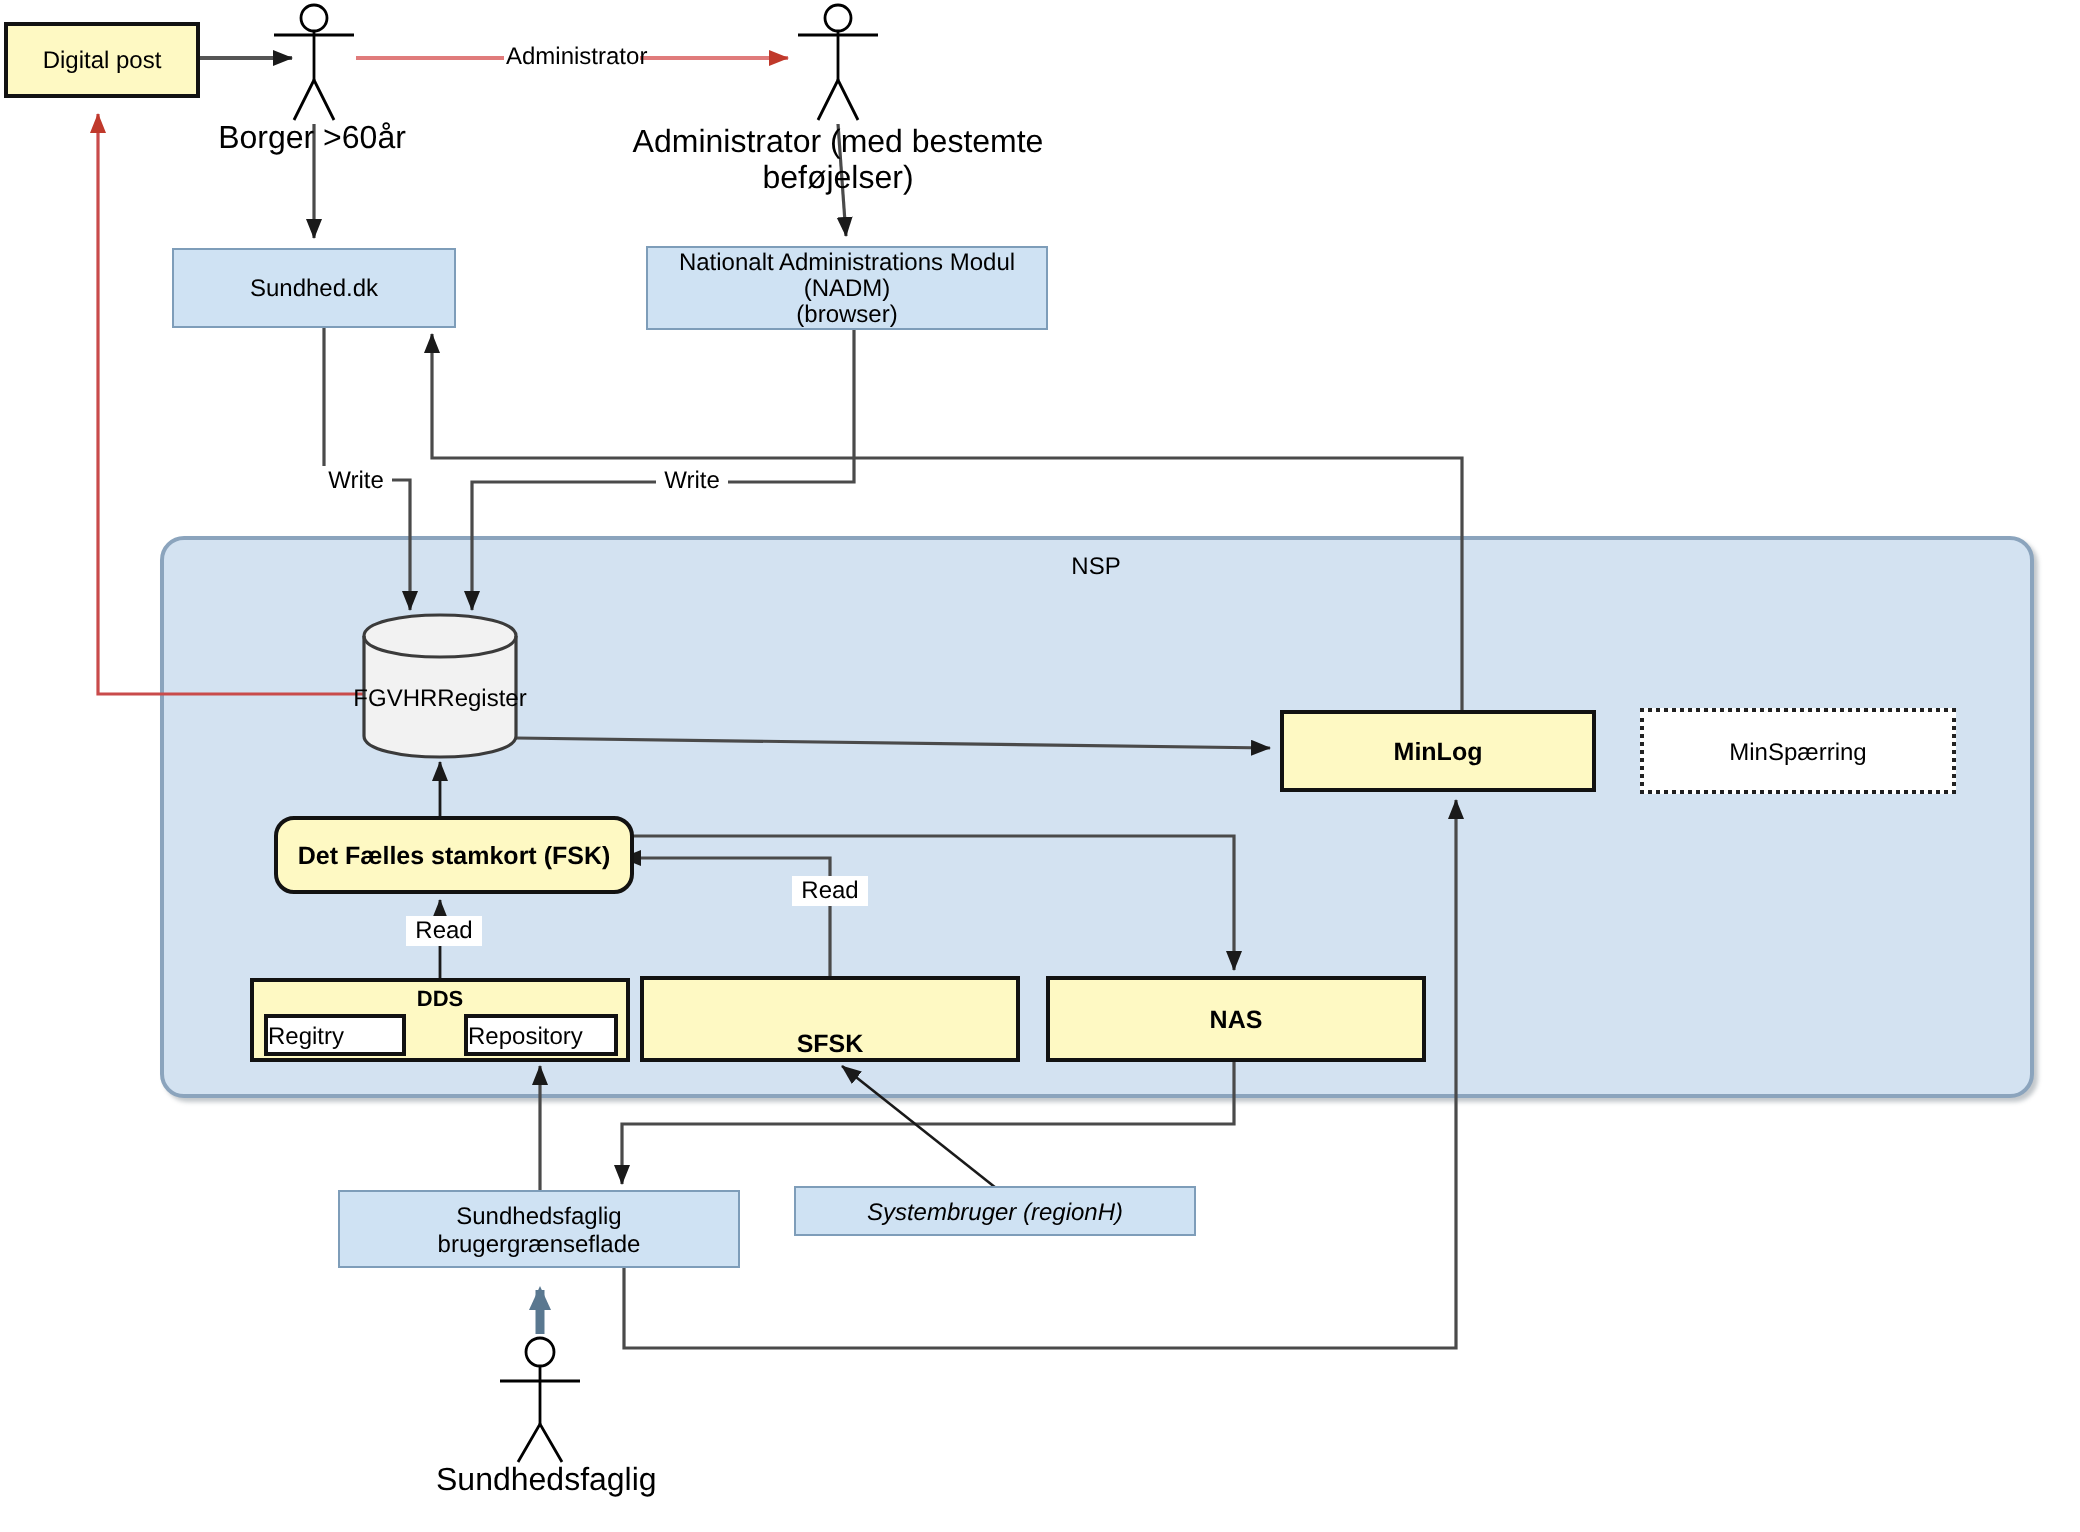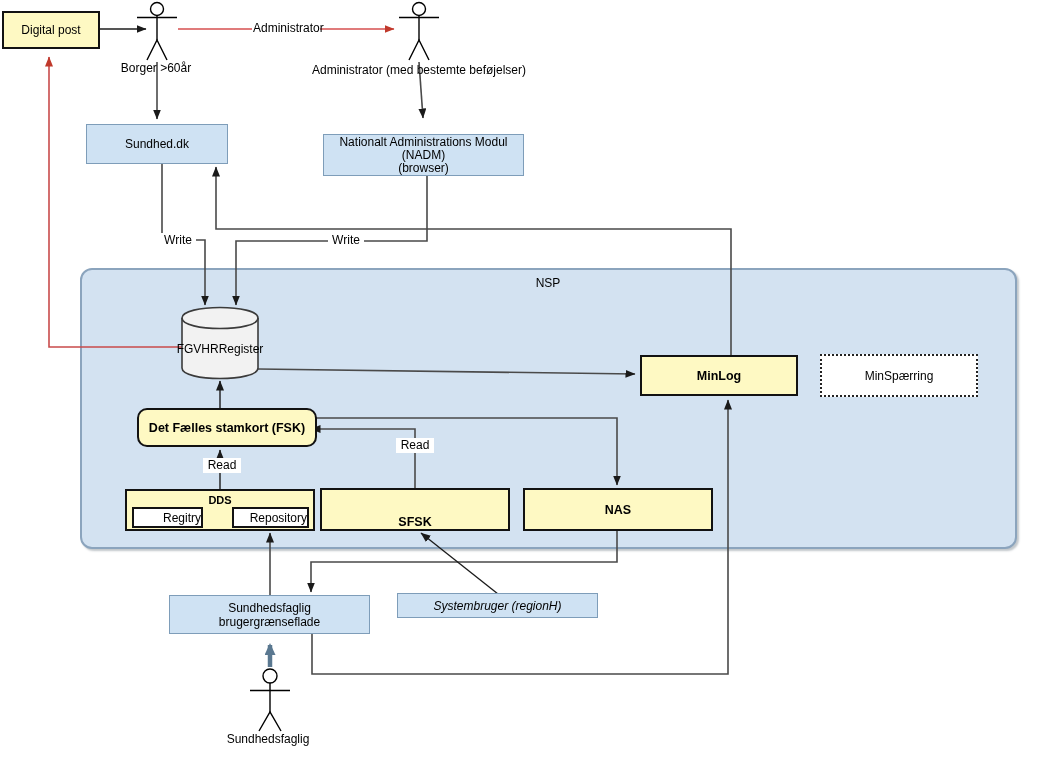--- a/index.html
+++ b/index.html
@@ -10,24 +10,24 @@
        border:2px solid #8ba4bd;border-radius:12px;box-sizing:border-box;z-index:1;
        box-shadow:2px 2px 2px rgba(120,130,140,.45);}
   .nsp-label{position:absolute;left:518px;top:276px;width:60px;text-align:center;font-size:12px;z-index:3;}
   .node{position:absolute;display:flex;align-items:center;justify-content:center;text-align:center;
         box-sizing:border-box;font-size:12px;line-height:14px;z-index:3;}
   .blue{background:#cfe2f3;border:1.5px solid #7e9db9;}
   .white{background:#fef9c3;border:2px solid #121212;}
   .boldlbl{font-weight:bold;font-size:12.5px;}
   .dotted{background:#fff;border:2px dotted #222;}
   .dds-title{position:absolute;left:0;right:0;top:2px;text-align:center;font-weight:bold;font-size:11px;}
-  .dds-inner{position:absolute;display:flex;align-items:center;justify-content:flex-end;
+  .dds-inner{position:absolute;display:flex;align-items:center;justify-content:flex-start;
              background:#fff;border:2px solid #121212;box-sizing:border-box;font-size:12px;}
   .edge-label{position:absolute;background:#fff;text-align:center;font-size:12px;line-height:15px;z-index:4;padding:0 1px;}
-  .actor-label{position:absolute;text-align:center;font-size:12px;z-index:3;}
+  .actor-label{position:absolute;text-align:center;font-size:16px;z-index:3;}
   .cyl-text{position:absolute;left:182px;top:328px;width:76px;height:42px;display:flex;
             align-items:center;justify-content:center;font-size:12px;line-height:16px;z-index:3;}
 </style>
 </head>
 <body>
 
 <div id="canvas">
 
   <div class="nsp"></div>
   <div class="nsp-label">NSP</div>
@@ -105,21 +105,21 @@
   </svg>
 
   <div class="node white" style="left:2px;top:11px;width:98px;height:38px;">
     <span>Digital post</span>
   </div>
 
   <div class="node blue" style="left:86px;top:124px;width:142px;height:40px;">
     <span>Sundhed.dk</span>
   </div>
 
-  <div class="node blue" style="left:323px;top:134px;width:201px;height:42px;flex-direction:column;line-height:13px;">
+  <div class="node blue" style="left:323px;top:123px;width:201px;height:42px;flex-direction:column;line-height:13px;">
     <span>Nationalt Administrations Modul</span>
     <span>(NADM)</span>
     <span>(browser)</span>
   </div>
 
   <div class="cyl-text">
     <span>FGVHR</span>
     <span>Register</span>
   </div>
 

